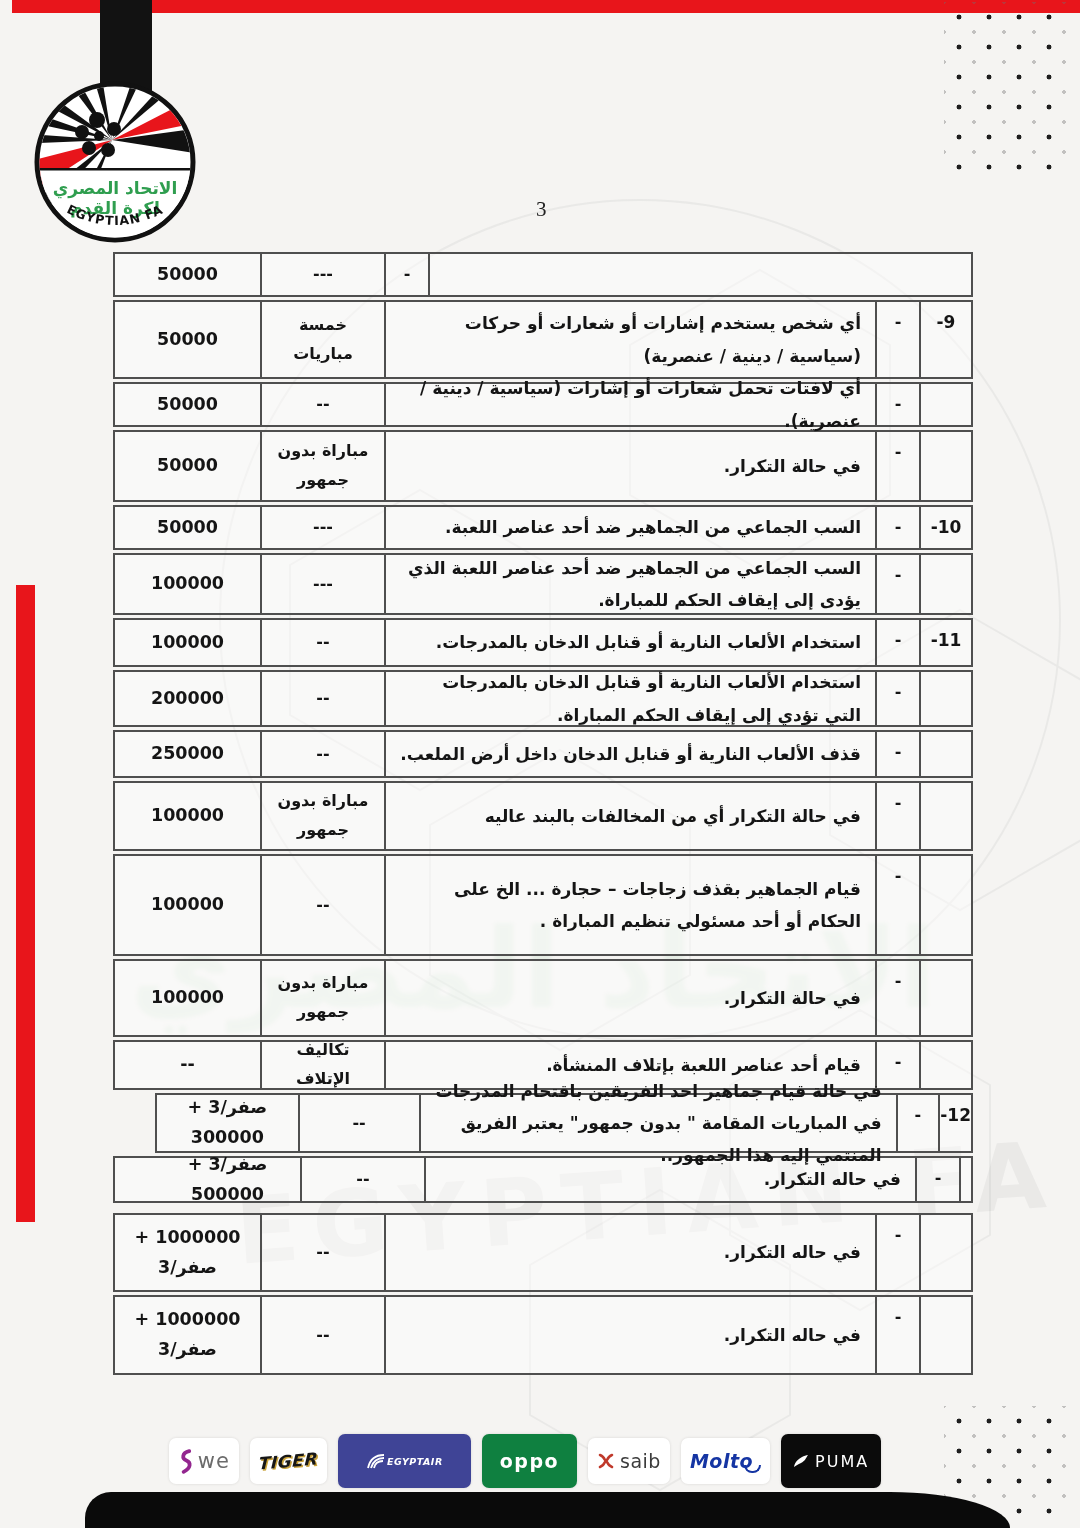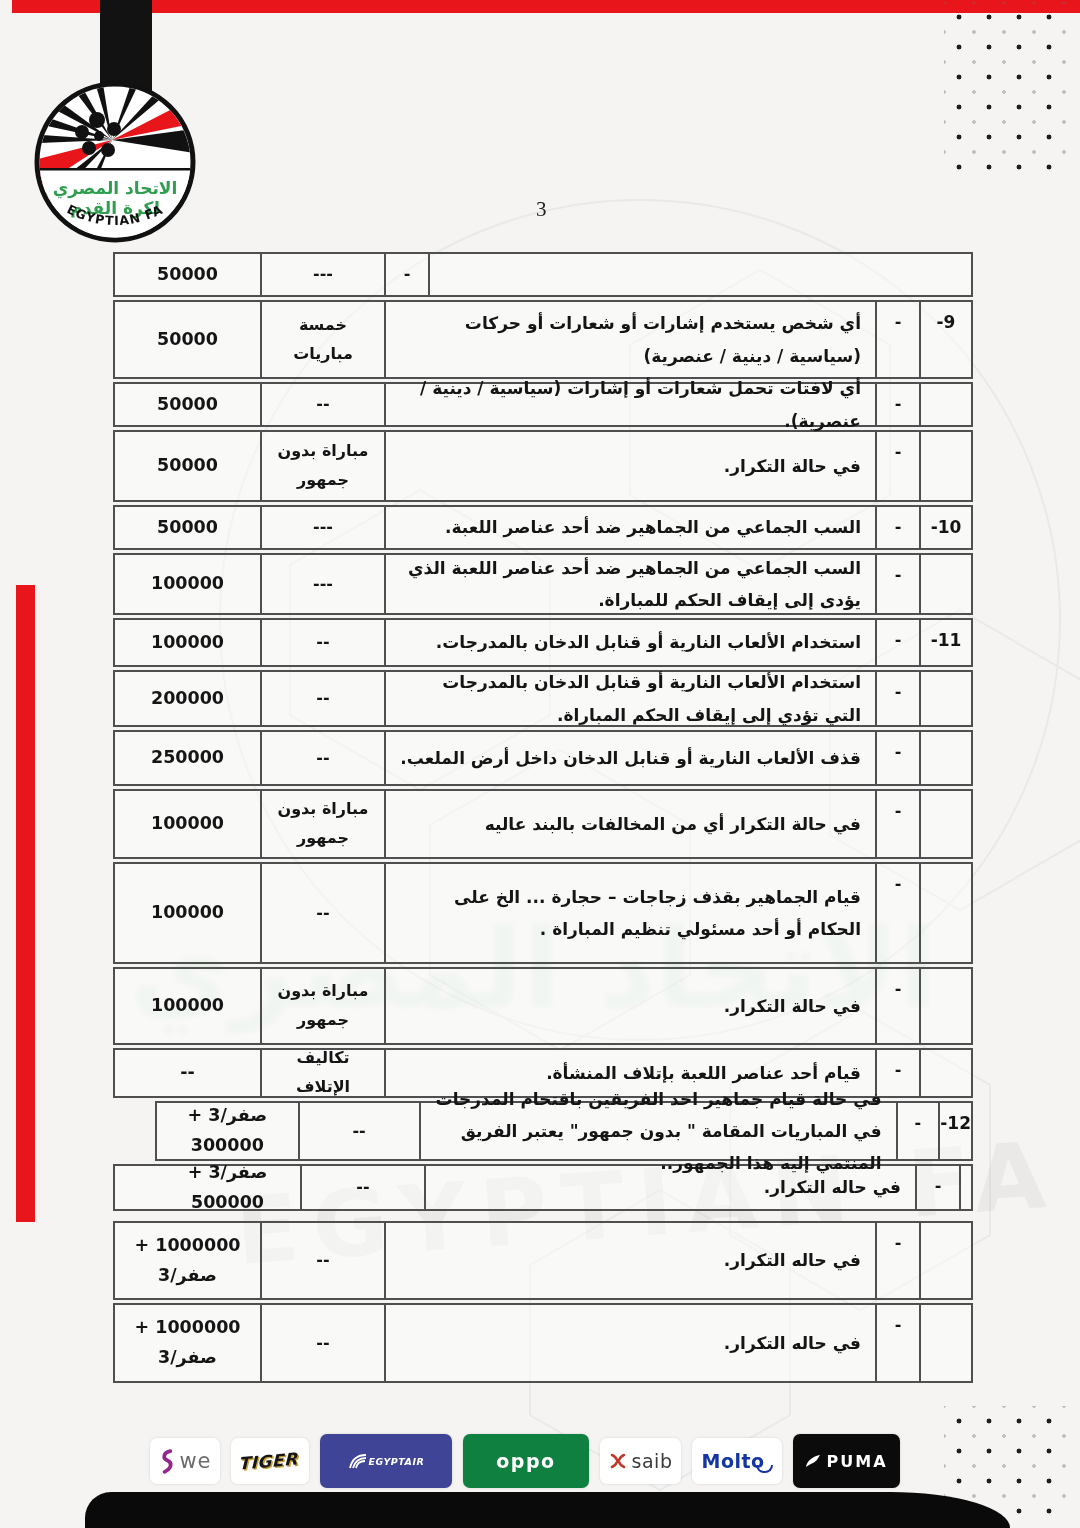--- a/index.html
+++ b/index.html
@@ -42,27 +42,27 @@
   
   .sponsors{position:absolute;left:0;right:30px;top:1436px;height:50px;display:flex;
         justify-content:center;align-items:center;gap:11px;}
   .chip{background:#fff;border-radius:7px;display:flex;align-items:center;justify-content:space-between;
         gap:5px;box-shadow:0 0 3px rgba(0,0,0,.12);padding:3px 9px;height:40px;}
   .chip-we .label{font-size:21px;color:#6b6b6b;letter-spacing:1px;}
   .chip-tiger .label{font-style:italic;font-weight:900;font-size:17px;color:#161616;
         text-shadow:1.5px 1.5px 0 #caa33a;transform:skewX(-8deg) rotate(-5deg);letter-spacing:.5px;}
   .chip-egyptair{background:#3f4496;flex-direction:row;gap:1px;padding:3px 28px;height:48px;}
   .chip-egyptair .label{color:#fff;font-style:italic;font-weight:700;font-size:9.5px;letter-spacing:.5px;}
-  .chip-oppo{background:#0f8040;height:48px;padding:3px 25px;}
+  .chip-oppo{background:#0f8040;height:48px;padding:3px 10px;}
   .chip-oppo .label{color:#fff;font-weight:700;font-size:19px;letter-spacing:1.5px;
         border:2px solid #fff;border-radius:12px;padding:1px 8px;border:none;}
   .chip-saib .label{font-size:19px;color:#3c3c3c;letter-spacing:.5px;}
-  .chip-molto .label{color:#1535a3;font-weight:900;font-size:19px;letter-spacing:.5px;}
+  .chip-molto .label{color:#1535a3;font-weight:900;font-style:italic;font-size:19px;letter-spacing:.5px;}
   .chip-puma{background:#0b0b0b;height:48px;padding:3px 12px;gap:6px;}
-  .chip-puma .label{color:#fff;font-weight:700;font-size:16px;letter-spacing:2px;}
+  .chip-puma .label{color:#fff;font-weight:400;font-size:16px;letter-spacing:2px;}
   .molto-smile{width:13px;height:6px;border:2.5px solid #1535a3;border-top:none;
         border-radius:0 0 13px 13px;margin-left:-14px;margin-top:16px;}
 </style>
 </head>
 <body>
 
 <div class="page">
 
   <svg class="bg-art" width="1080" height="1528" viewBox="0 0 1080 1528">
     <g fill="none" stroke="#b9b9b9" stroke-width="2" opacity="0.18">
@@ -174,21 +174,21 @@
         <div class="c c-dash">-</div>
         <div class="c c-num">-11</div>
       </div>
       <div class="t-row" style="height: 57px; margin-top: 3px;">
         <div class="c c-fine">200000</div>
         <div class="c c-susp">--</div>
         <div class="c c-desc">استخدام الألعاب النارية أو قنابل الدخان بالمدرجات التي تؤدي إلى إيقاف الحكم المباراة.</div>
         <div class="c c-dash">-</div>
         <div class="c c-num"></div>
       </div>
-      <div class="t-row" style="height: 56px; margin-top: 3px;">
+      <div class="t-row" style="height: 48px; margin-top: 3px;">
         <div class="c c-fine">250000</div>
         <div class="c c-susp">--</div>
         <div class="c c-desc">قذف الألعاب النارية أو قنابل الدخان داخل أرض الملعب.</div>
         <div class="c c-dash">-</div>
         <div class="c c-num"></div>
       </div>
       <div class="t-row" style="height: 70px; margin-top: 3px;">
         <div class="c c-fine">100000</div>
         <div class="c c-susp">مباراة بدون جمهور</div>
         <div class="c c-desc">في حالة التكرار أي من المخالفات بالبند عاليه</div>

